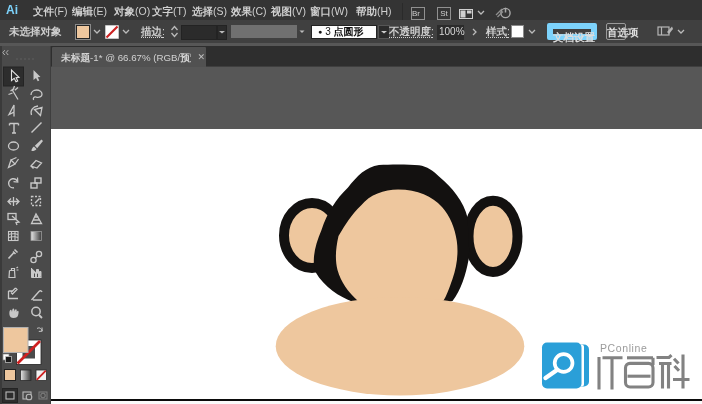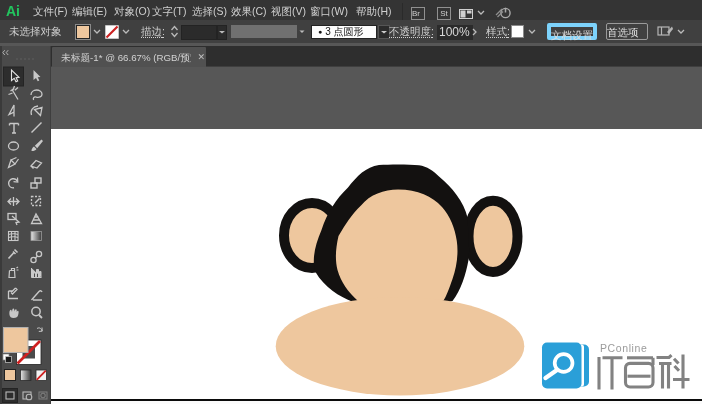--- a/index.html
+++ b/index.html
@@ -2,21 +2,21 @@
 <html><head>
 <meta charset="utf-8">
 <style>
   * { margin:0; padding:0; box-sizing:border-box; }
   html,body { width:702px; height:404px; overflow:hidden; background:#575757;
     font-family:"Liberation Sans",sans-serif; }
   .abs { position:absolute; }
   #stage { position:relative; width:702px; height:404px; }
   .t11 { font-size:10.5px; color:#cfcfcf; white-space:nowrap; }
   .dot { text-decoration:underline; text-decoration-style:dotted; text-underline-offset:2px;text-align:center; }
-  .cj { font-weight:normal; }
+  .cj { font-weight:bold; }
 </style>
 </head>
 <body>
 <div id="stage">
 
   <div class="abs" style="left:51px;top:67px;width:651px;height:337px;background:#575757"></div>
   <div class="abs" style="left:51px;top:129px;width:651px;height:270px;background:#ffffff"></div>
   <div class="abs" style="left:51px;top:399px;width:651px;height:2px;background:#0b0b0b"></div>
   <div class="abs" style="left:51px;top:401px;width:651px;height:3px;background:#fbfbfb"></div>
 
@@ -66,21 +66,21 @@
         <path d="M 92.5 41.2 H 115.5"></path>
         <path d="M 121.5 22.5 H 134 L 136.5 20.2"></path>
         <path d="M 124 28.5 H 136.5 M 127.5 28.5 V 53.5 M 133.5 28.5 V 53.5"></path>
         <path d="M 139 23.7 L 143.5 28.5 M 139.5 31 L 144 35.7"></path>
         <path d="M 148 19.5 V 53.5 M 138 44.5 H 154.5"></path>
       </g>
     </g>
   </svg>
 
   <div class="abs" id="menubar" style="left:0;top:0;width:702px;height:23px;background:#343434">
-    <div class="abs" style="left:6px;top:3px;font-size:14px;font-weight:bold;color:#22c55e">Ai</div>
+    <div class="abs" style="left:6px;top:3px;font-size:12px;font-weight:bold;color:#7dd3fc">Ai</div>
     <div class="abs t11" style="left:33px;top:5px"><span class="cj">文件</span>(F)</div>
     <div class="abs t11" style="left:72px;top:5px"><span class="cj">编辑</span>(E)</div>
     <div class="abs t11" style="left:114px;top:5px"><span class="cj">对象</span>(O)</div>
     <div class="abs t11" style="left:152px;top:5px"><span class="cj">文字</span>(T)</div>
     <div class="abs t11" style="left:192px;top:5px"><span class="cj">选择</span>(S)</div>
     <div class="abs t11" style="left:231px;top:5px"><span class="cj">效果</span>(C)</div>
     <div class="abs t11" style="left:271px;top:5px"><span class="cj">视图</span>(V)</div>
     <div class="abs t11" style="left:310px;top:5px"><span class="cj">窗口</span>(W)</div>
     <div class="abs t11" style="left:356px;top:5px"><span class="cj">帮助</span>(H)</div>
     <div class="abs" style="left:402px;top:3px;width:1px;height:17px;background:#2a2a2a"></div>
@@ -130,31 +130,31 @@
         <path d="M0.5 0.5 L3 3 L5.5 0.5" fill="#bbbbbb"></path>
       </svg>
     <div class="abs" style="left:311px;top:5px;width:66px;height:14px;background:#fdfdfd;border:1px solid #232323;font-size:10px;color:#111;line-height:12px">
       <span style="margin-left:6px;font-size:7px;vertical-align:1px">●</span><span style="margin-left:3px">3 <span class="cj">点圆形</span></span>
     </div>
     <div class="abs" style="left:378px;top:5px;width:12px;height:14px;background:#2b2b2b;border:1px solid #555"></div>
     <svg class="abs" style="left:380px;top:10px" width="8" height="5" viewBox="0 0 8 5">
         <path d="M1 1 L4 3.6 L7 1" fill="#cccccc"></path>
       </svg>
     <div class="abs t11 dot" style="left:389px;top:5px"><span class="cj">不透明度</span>:</div>
-    <div class="abs" style="left:437px;top:4.5px;width:36px;height:15px;background:#2b2b2b;color:#d8d8d8;font-size:12px;line-height:14px;text-align:left;padding-left:2px">100%</div>
+    <div class="abs" style="left:437px;top:4.5px;width:27px;height:15px;background:#2b2b2b;color:#d8d8d8;font-size:10px;line-height:14px;text-align:left;padding-left:2px">100%</div>
     <svg class="abs" style="left:472px;top:8px" width="5" height="8" viewBox="0 0 5 8">
         <path d="M1 1 L4 4 L1 7" stroke="#bbbbbb" fill="none" stroke-width="1.3"></path>
       </svg>
     <div class="abs t11 dot" style="left:486px;top:5px"><span class="cj">样式</span>:</div>
     <div class="abs" style="left:511px;top:5px;width:13px;height:13px;background:#ffffff;border:1px solid #8a8a8a"></div>
     <svg class="abs" style="left:528px;top:9px" width="8" height="5" viewBox="0 0 8 5">
         <path d="M1 1 L4 4 L7 1" stroke="#bbbbbb" fill="none" stroke-width="1.3"></path>
       </svg>
-    <div class="abs t11" style="left:547px;top:3px;width:50px;height:17px;border:4px solid #7dd3fc;border-radius:2px;text-align:center;line-height:16px;color:#dddddd"><span class="cj">文档设置</span></div>
-    <div class="abs t11" style="left:606px;top:3px;width:42px;height:17px;border:1px solid #9a9a9a;border-radius:2px;text-align:left;line-height:16px;color:#dddddd"><span class="cj">首选项</span></div>
+    <div class="abs t11" style="left:547px;top:3px;width:50px;height:17px;border:6px solid #7dd3fc;border-radius:2px;text-align:center;line-height:16px;color:#dddddd"><span class="cj">文档设置</span></div>
+    <div class="abs t11" style="left:606px;top:3px;width:20px;height:17px;border:1px solid #9a9a9a;border-radius:2px;text-align:right;line-height:16px;color:#dddddd"><span class="cj">首选项</span></div>
     <svg class="abs" style="left:657px;top:5px" width="17" height="13" viewBox="0 0 17 13">
       <rect x="1" y="2" width="11" height="8" fill="none" stroke="#b5b5b5" stroke-width="1.2"></rect>
       <line x1="4.5" y1="2" x2="4.5" y2="10" stroke="#b5b5b5" stroke-width="1.2"></line>
       <path d="M10 7 L15 1.5 L16 4 L12 9 Z" fill="#b5b5b5"></path>
     </svg>
     <svg class="abs" style="left:677px;top:9px" width="8" height="5" viewBox="0 0 8 5">
         <path d="M1 1 L4 4 L7 1" stroke="#bbbbbb" fill="none" stroke-width="1.3"></path>
       </svg>
   </div>
 

